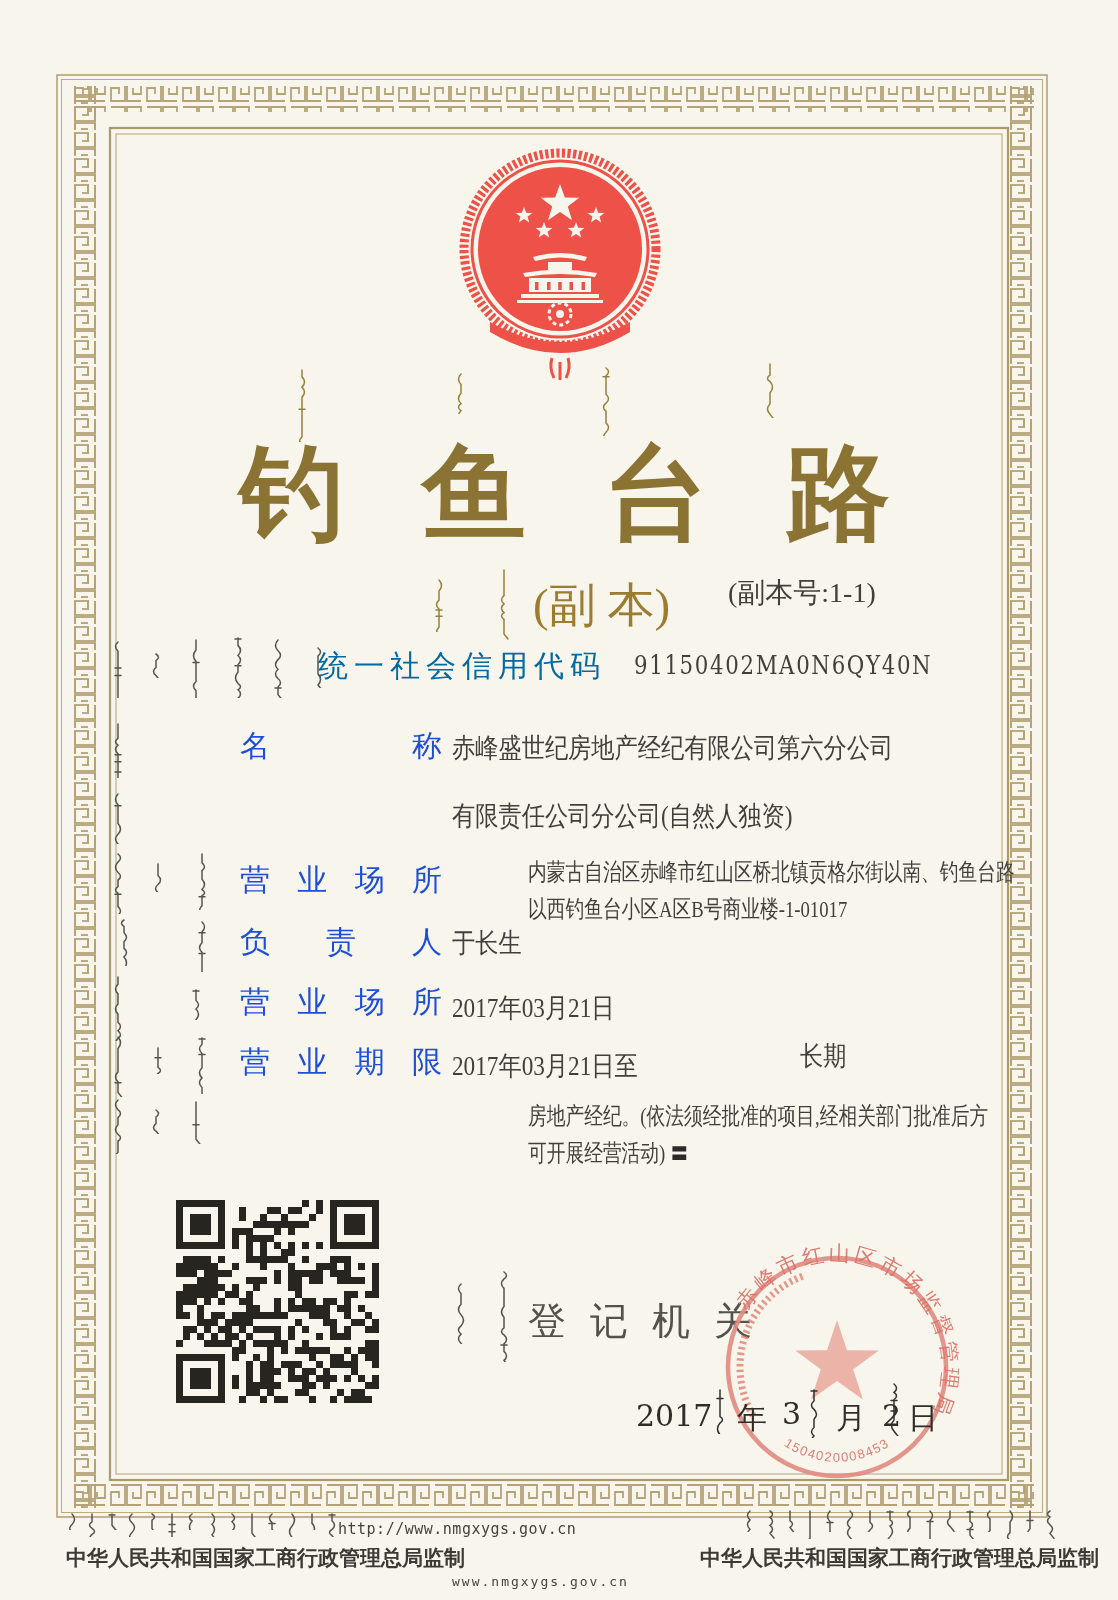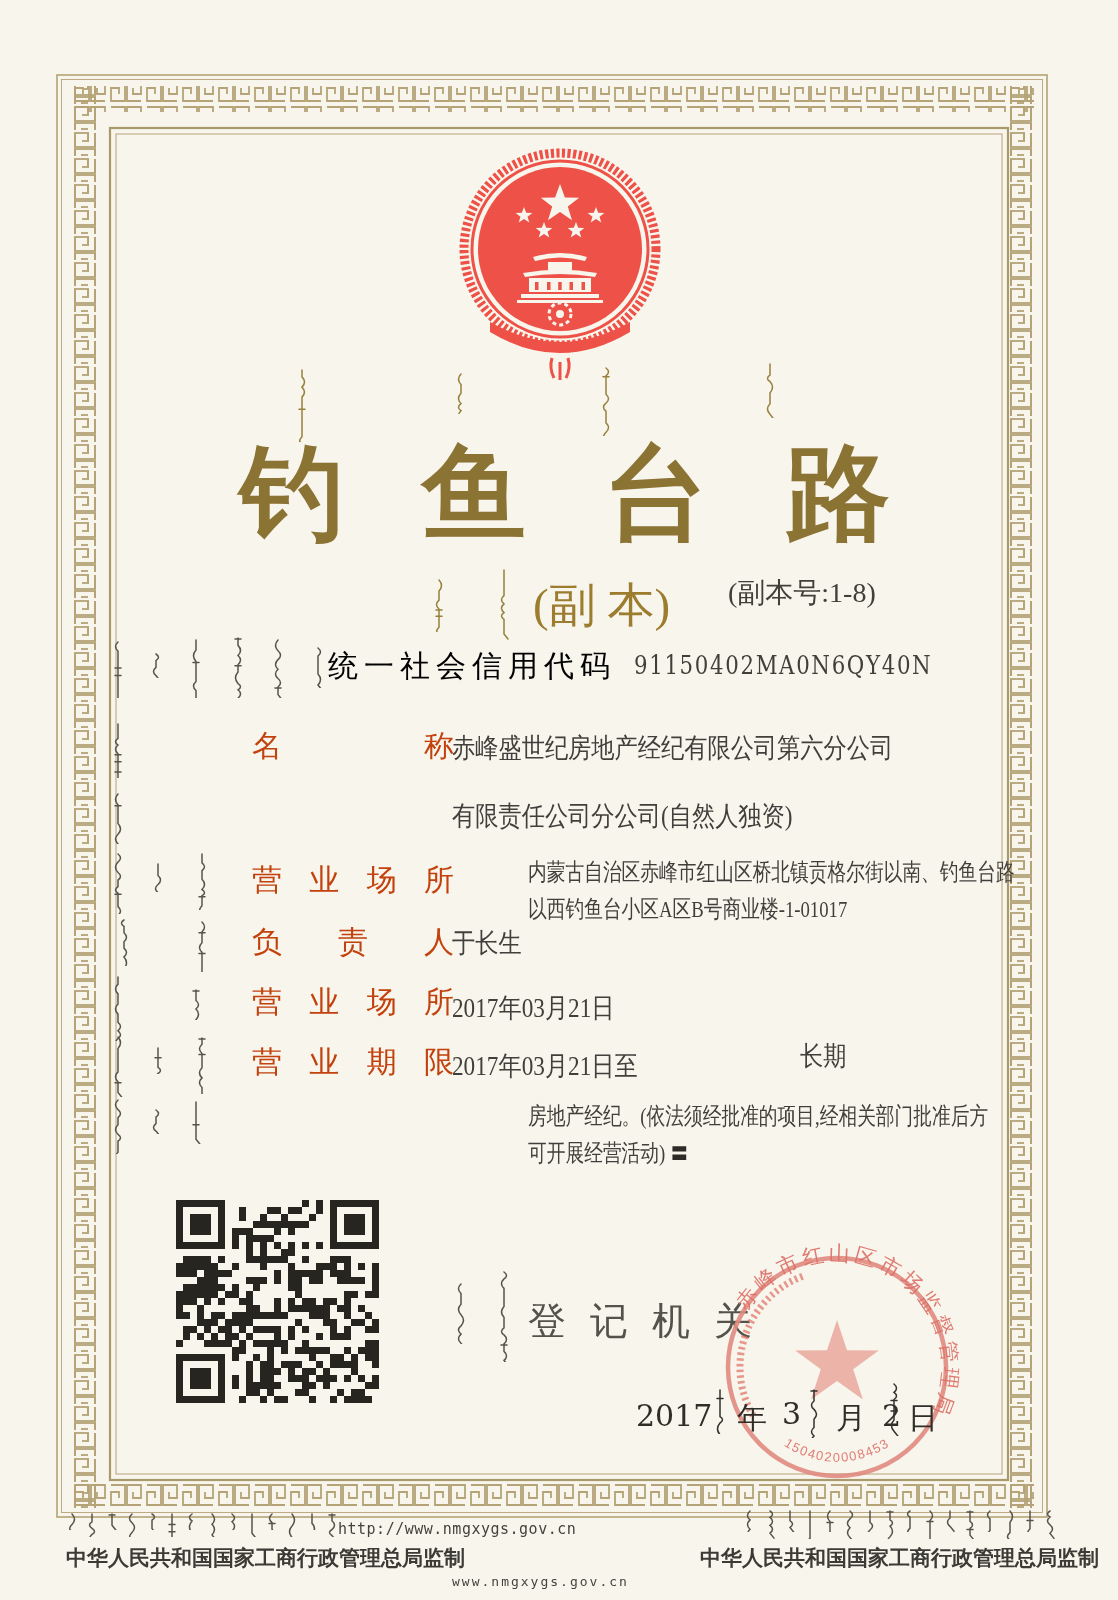--- a/index.html
+++ b/index.html
@@ -14,26 +14,26 @@
   
   .title{position:absolute;left:240px;top:436px;width:650px;font-size:104px;font-weight:700;
          color:#8b7334;text-align:justify;text-align-last:justify;line-height:1.1;
          font-family:"Liberation Sans",sans-serif;}
   .sub-main{position:absolute;left:533px;top:574px;font-size:47px;color:#9c7d30;
             font-family:"Liberation Serif",serif;}
   .sub-no{position:absolute;left:728px;top:574px;font-size:28px;color:#403f39;
           font-family:"Liberation Serif",serif;}
   
   .credit-label{position:absolute;left:318px;top:646px;font-size:30px;letter-spacing:6px;
-                color:#000000;font-family:"Liberation Serif",serif;margin-left:10px;}
+                color:#0369a1;font-family:"Liberation Serif",serif;}
   .credit-code{position:absolute;left:634px;top:650px;font-size:26px;letter-spacing:2px;
                color:#403f3a;font-family:"DejaVu Serif","Liberation Serif",serif;
                transform:scaleX(.82);transform-origin:left top;}
   
-  .f-label{position:absolute;left:252px;width:202px;font-size:30px;color:#c2410c;
+  .f-label{position:absolute;left:240px;width:202px;font-size:30px;color:#1d4ed8;
            text-align:justify;text-align-last:justify;font-family:Liberation Sans, sans-serif;}
   .f-value{position:absolute;left:452px;font-size:27px;color:#403f3b;
            font-family:"Liberation Serif",serif;transform:scaleX(.86);transform-origin:left top;
            white-space:nowrap;}
   .f-multi{position:absolute;left:528px;font-size:24px;color:#403f3b;line-height:37px;
            font-family:"Liberation Serif",serif;transform:scaleX(.78);transform-origin:left top;
            white-space:nowrap;}
   .end-mark{display:inline-block;font-weight:700;color:#2c2b27;margin-left:6px;}
   
   .reg-label{position:absolute;left:528px;top:1296px;font-size:38px;letter-spacing:24px;
@@ -138,21 +138,21 @@
       <svg width="12" height="54" viewBox="0 0 12 54">
         <path d="M6 2 q5 5.5 0 11.0 v9.1 q-5 4.4 0 8.9 m-3 1 h6 m-3 -1 v6.3 m-3 1 h6 m-3 -1 v11.9 q-4 4 -1 6" fill="none" stroke="currentColor" stroke-width="1.5" stroke-linecap="round"></path>
       </svg>
     </i>
   <i class="mg g" style="left:498px;top:568px">
       <svg width="12" height="72" viewBox="0 0 12 72">
         <path d="M6 2 v8.5 v7.8 v9.4 q-5 4.1 0 8.2 q-5 4.3 0 8.7 q-5 3.4 0 6.8 v7.2 v7.4 l4 5" fill="none" stroke="currentColor" stroke-width="1.5" stroke-linecap="round"></path>
       </svg>
     </i>
   <div class="sub-main">(副 本)</div>
-  <div class="sub-no">(副本号:1-8)</div>
+  <div class="sub-no">(副本号:1-1)</div>
 
   <i class="mg" style="left:112px;top:640px">
       <svg width="12" height="58" viewBox="0 0 12 58">
         <path d="M6 2 q-5 4.6 0 9.2 v8.1 v7.8 m-3 1 h6 m-3 -1 v7.5 m-3 1 h6 m-3 -1 v9.5 v7.8 v11.1 q-4 4 -1 6" fill="none" stroke="currentColor" stroke-width="1.5" stroke-linecap="round"></path>
       </svg>
     </i>
   <i class="mg" style="left:150px;top:652px">
       <svg width="12" height="26" viewBox="0 0 12 26">
         <path d="M6 2 q5 3.3 0 6.6 v6.7 q-5 4.1 0 8.3 l4 5" fill="none" stroke="currentColor" stroke-width="1.5" stroke-linecap="round"></path>
       </svg>

